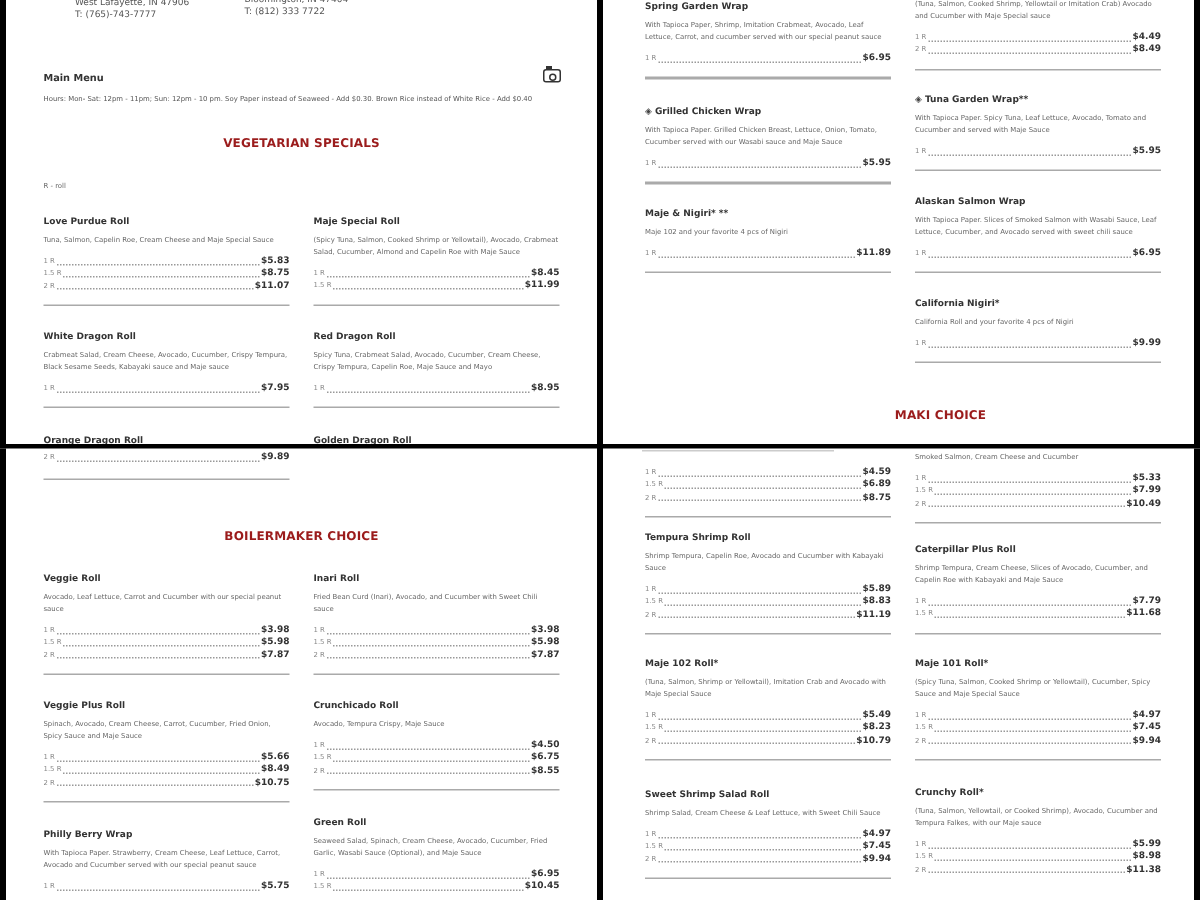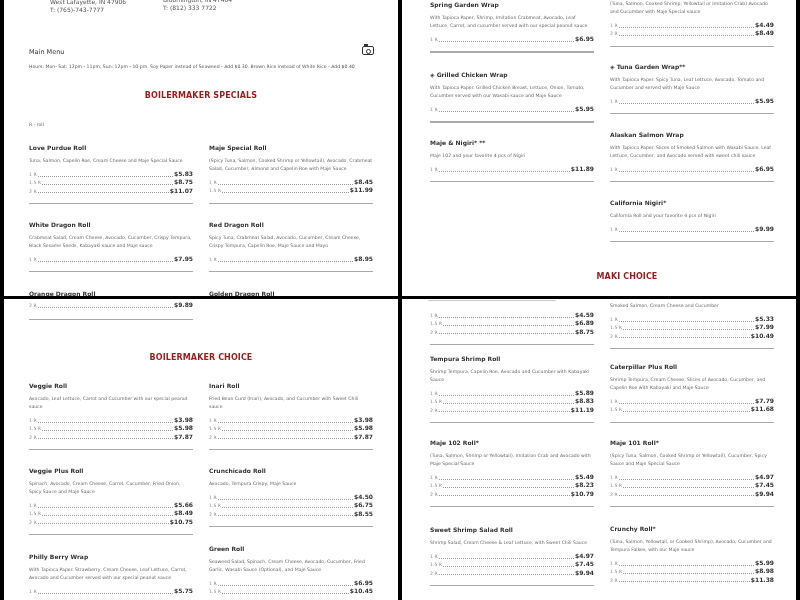--- a/index.html
+++ b/index.html
@@ -8,21 +8,21 @@
   .panel { position: absolute; background: #fff; overflow: hidden; }
   .p-tl { left: 0; top: 0; width: 398px; height: 296px; }
   .p-bl { left: 0; top: 299px; width: 398px; height: 301px; }
   .p-tr { left: 402px; top: 0; width: 398px; height: 296px; }
   .p-br { left: 402px; top: 299px; width: 398px; height: 301px; }
   .p-tl, .p-bl { border-left: 4px solid #000; }
   .p-tr, .p-br { border-right: 4px solid #000; }
 
   .abs { position: absolute; }
   .addr { font-size: 6px; line-height: 8px; color: #555; }
-  .main-title { font-size: 6.5px; font-weight: normal; color: #333; }
+  .main-title { font-size: 6.5px; font-weight: bold; color: #333; }
   .hours { font-size: 4.6px; color: #555; white-space: nowrap; }
   .sec-title { font-size: 8px; font-weight: bold; color: #9b1c1c; text-align: center; width: 100%; letter-spacing: 0.1px; }
   .legend { font-size: 4.6px; color: #666; }
 
   .item { position: absolute; width: 164px; }
   .item-name { font-size: 6px; font-weight: bold; color: #333; height: 10px; line-height: 10px; }
   .item-desc { font-size: 4.6px; color: #666; line-height: 8px; margin-top: 4px; }
   .prices { margin-top: 5px; }
   .price-row { display: flex; align-items: baseline; height: 8.3px; font-size: 4.6px; color: #888; }
   .price-row .sz { flex: 0 0 auto; }
@@ -44,21 +44,21 @@
   </div>
   <div class="abs addr" style="left:159px; top:-4px;">
     <div>Bloomington, IN 47404</div>
     <div>T: (812) 333 7722</div>
   </div>
 
   <div class="abs main-title" style="left:25px; top:48px;">Main Menu</div>
   <div class="camera-icon" style="left:358px; top:46px;"></div>
   <div class="abs hours" style="left:25px; top:64px;">Hours: Mon- Sat: 12pm - 11pm; Sun: 12pm - 10 pm. Soy Paper instead of Seaweed - Add $0.30. Brown Rice instead of White Rice - Add $0.40</div>
 
-  <div class="abs sec-title" style="left:0; top:91px;">BOILERMAKER SPECIALS</div>
+  <div class="abs sec-title" style="left:0; top:91px;">VEGETARIAN SPECIALS</div>
   <div class="abs legend" style="left:25px; top:122px;">R - roll</div>
 
   <div class="item" style="left:25px; top:143px;">
     <div class="item-name">Love Purdue Roll</div>
     <div class="item-desc">Tuna, Salmon, Capelin Roe, Cream Cheese and Maje Special Sauce</div>
     <div class="prices">
       <div class="price-row">
           <span class="sz">1 R</span>
           <span class="dots"></span>
           <span class="pr">$5.83</span>

